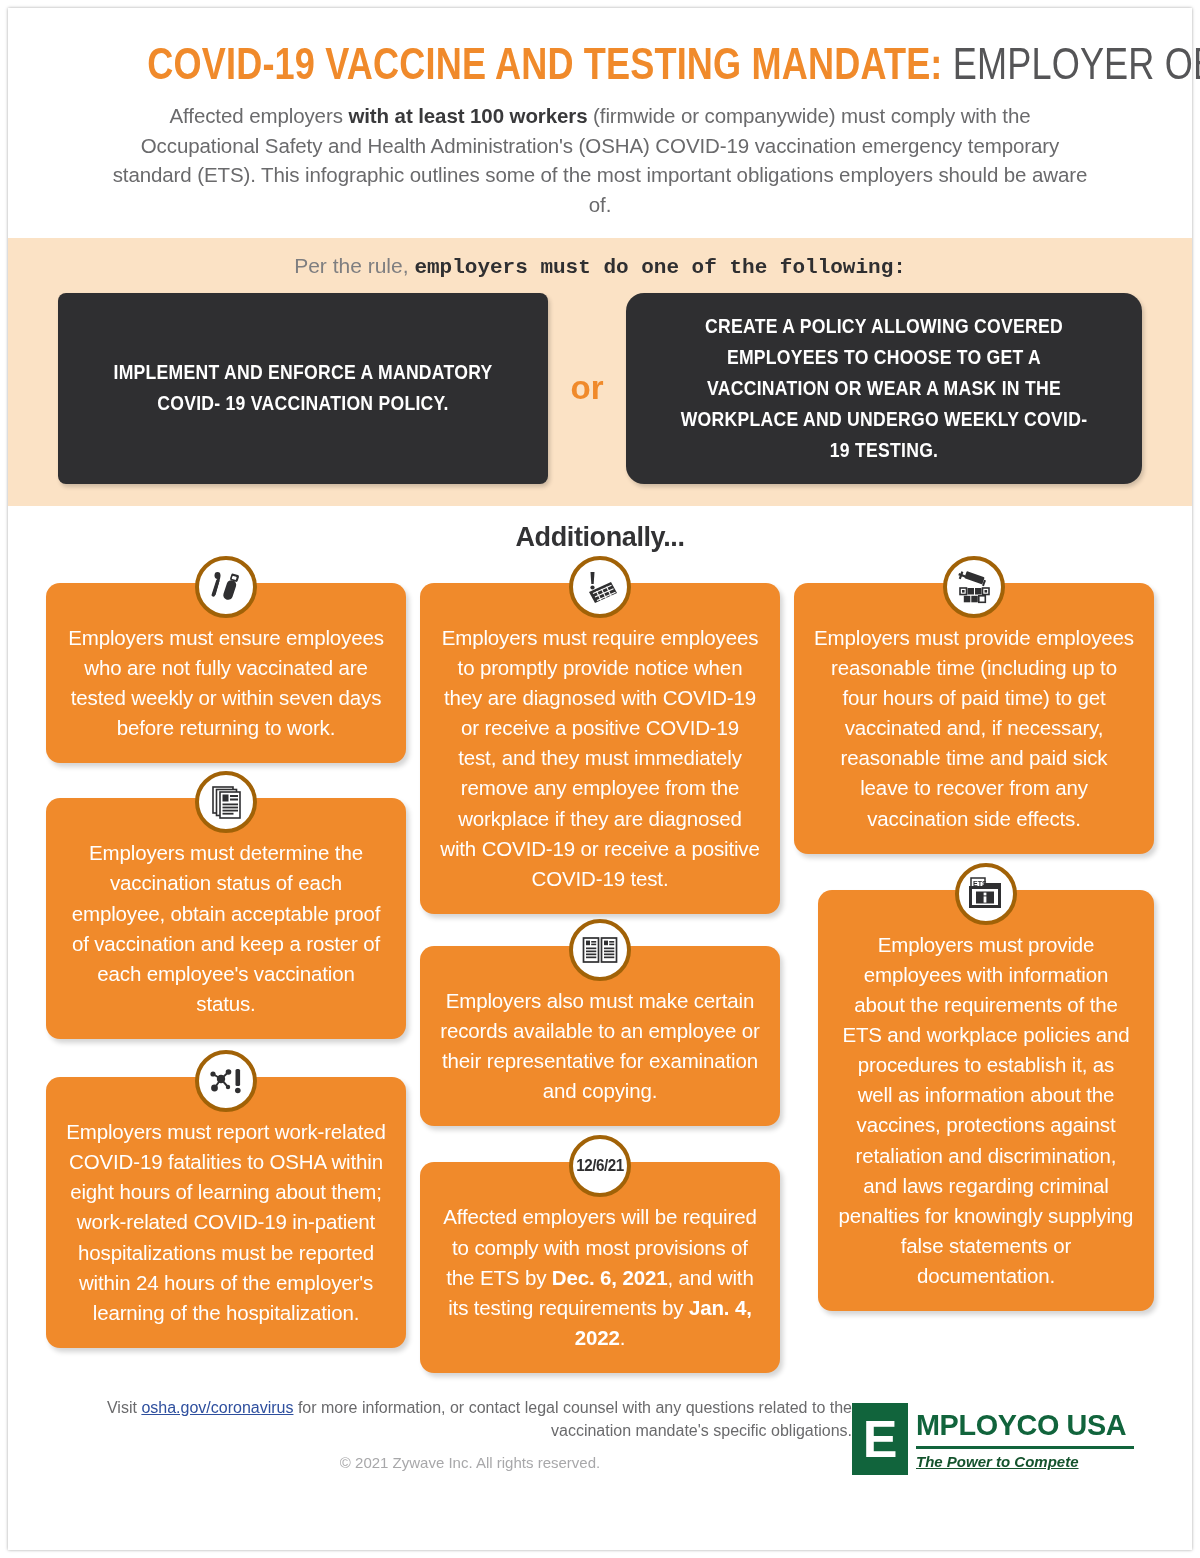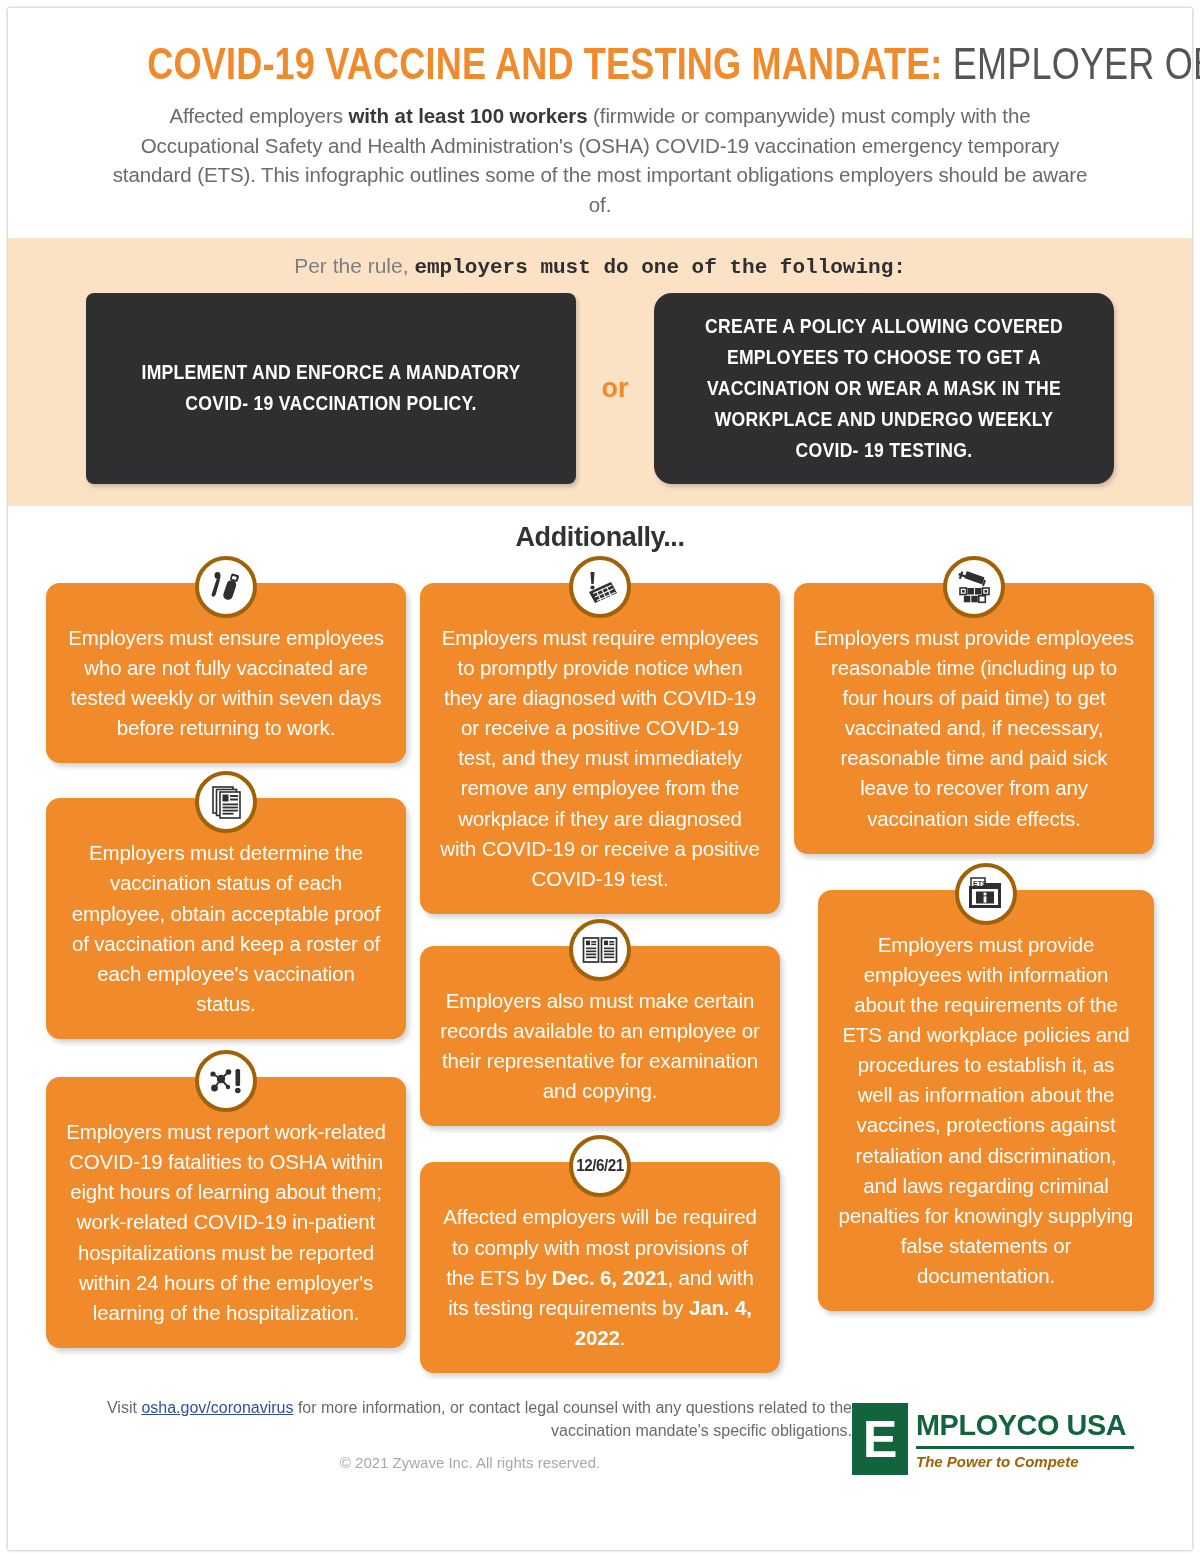--- a/index.html
+++ b/index.html
@@ -82,27 +82,27 @@
   }
   .dark-box .bx-text {
     font-weight: 700;
     font-size: 20px;
     line-height: 1.55;
     letter-spacing: 0.3px;
     transform: scaleX(0.88);
     transform-origin: center;
   }
   .box-a { width: 490px; min-height: 152px; border-radius: 8px; }
-  .box-b { width: 460px; min-height: 152px; }
+  .box-b { width: 516px; min-height: 152px; }
   .or-word {
     width: 78px;
     display: flex; align-items: center; justify-content: center;
     color: #F08A2B;
     font-weight: 700;
-    font-size: 27px;
+    font-size: 33px;
   }
 
   
   .addl {
     text-align: center;
     font-size: 27px;
     font-weight: 700;
     color: #323234;
     letter-spacing: -0.4px;
     margin: 16px 0 8px 0;
@@ -221,25 +221,26 @@
     transform: scaleX(.96);
     transform-origin: left center;
   }
   .logo-rule {
     height: 3px;
     background: #11643C;
     margin: 6px 0 5px 0;
     width: 218px;
   }
   .logo-tag {
-    color: #a16207;
+    color: #14532d;
     font-size: 15px;
     font-weight: 700;
     font-style: italic;
     line-height: 1;
+    text-decoration: underline;
   }
 </style>
 </head>
 <body>
 
 <div class="page">
   <div class="sheet">
 
     <div class="header">
       <div class="title">

